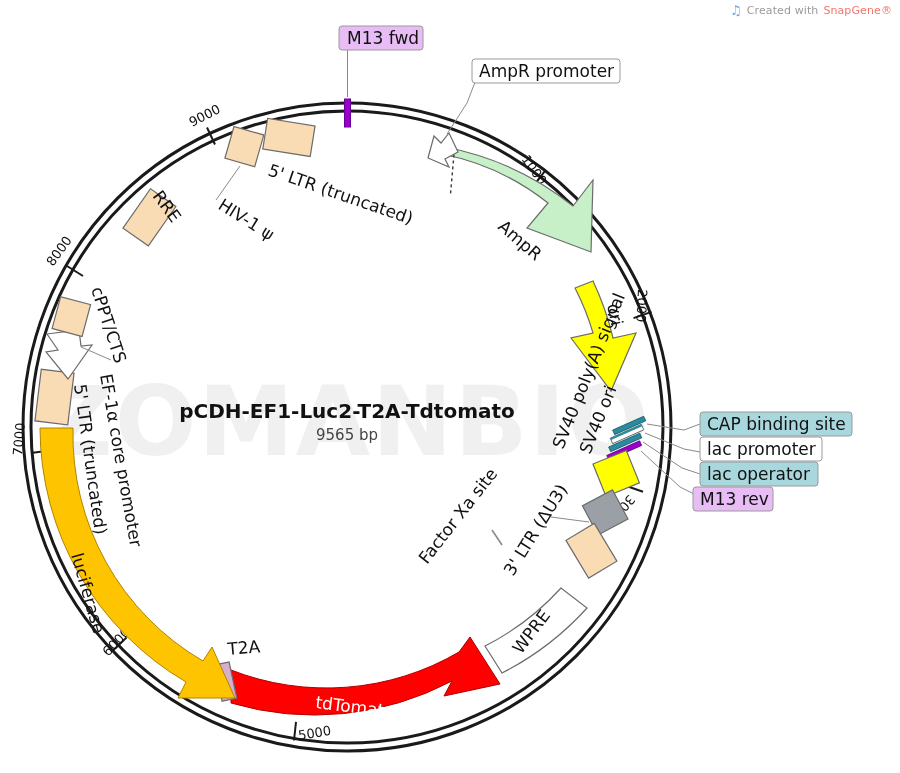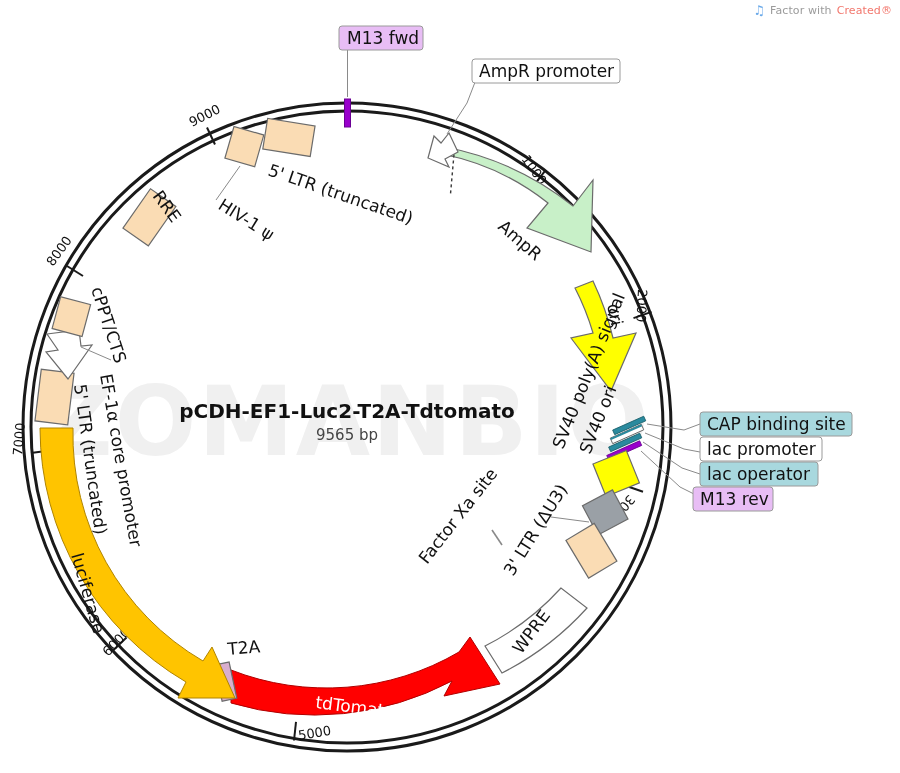--- a/index.html
+++ b/index.html
@@ -42,22 +42,22 @@
   .leader{stroke:#8a8a8a;stroke-width:1;fill:none;}
   .box-label{stroke:#9a9a9a;stroke-width:1;}
 </style>
 </head>
 <body>
 
 <div id="stage">
 
   <div class="snapgene-credit">
     <span class="sg-mark">♫</span>
-    <span>Factor with</span>
-    <span class="sg-name"><span>Created</span><span>®</span></span>
+    <span>Created with</span>
+    <span class="sg-name"><span>SnapGene</span><span>®</span></span>
   </div>
 
   <svg width="900" height="773" viewBox="0 0 900 773">
 
     <text class="watermark" x="347" y="455" text-anchor="middle">ZOMANBIO</text>
 
     <g>
       <circle cx="347" cy="427" r="324" fill="none" stroke="#1a1a1a" stroke-width="3"></circle>
       <circle cx="347" cy="427" r="316" fill="none" stroke="#1a1a1a" stroke-width="3"></circle>
     </g>

